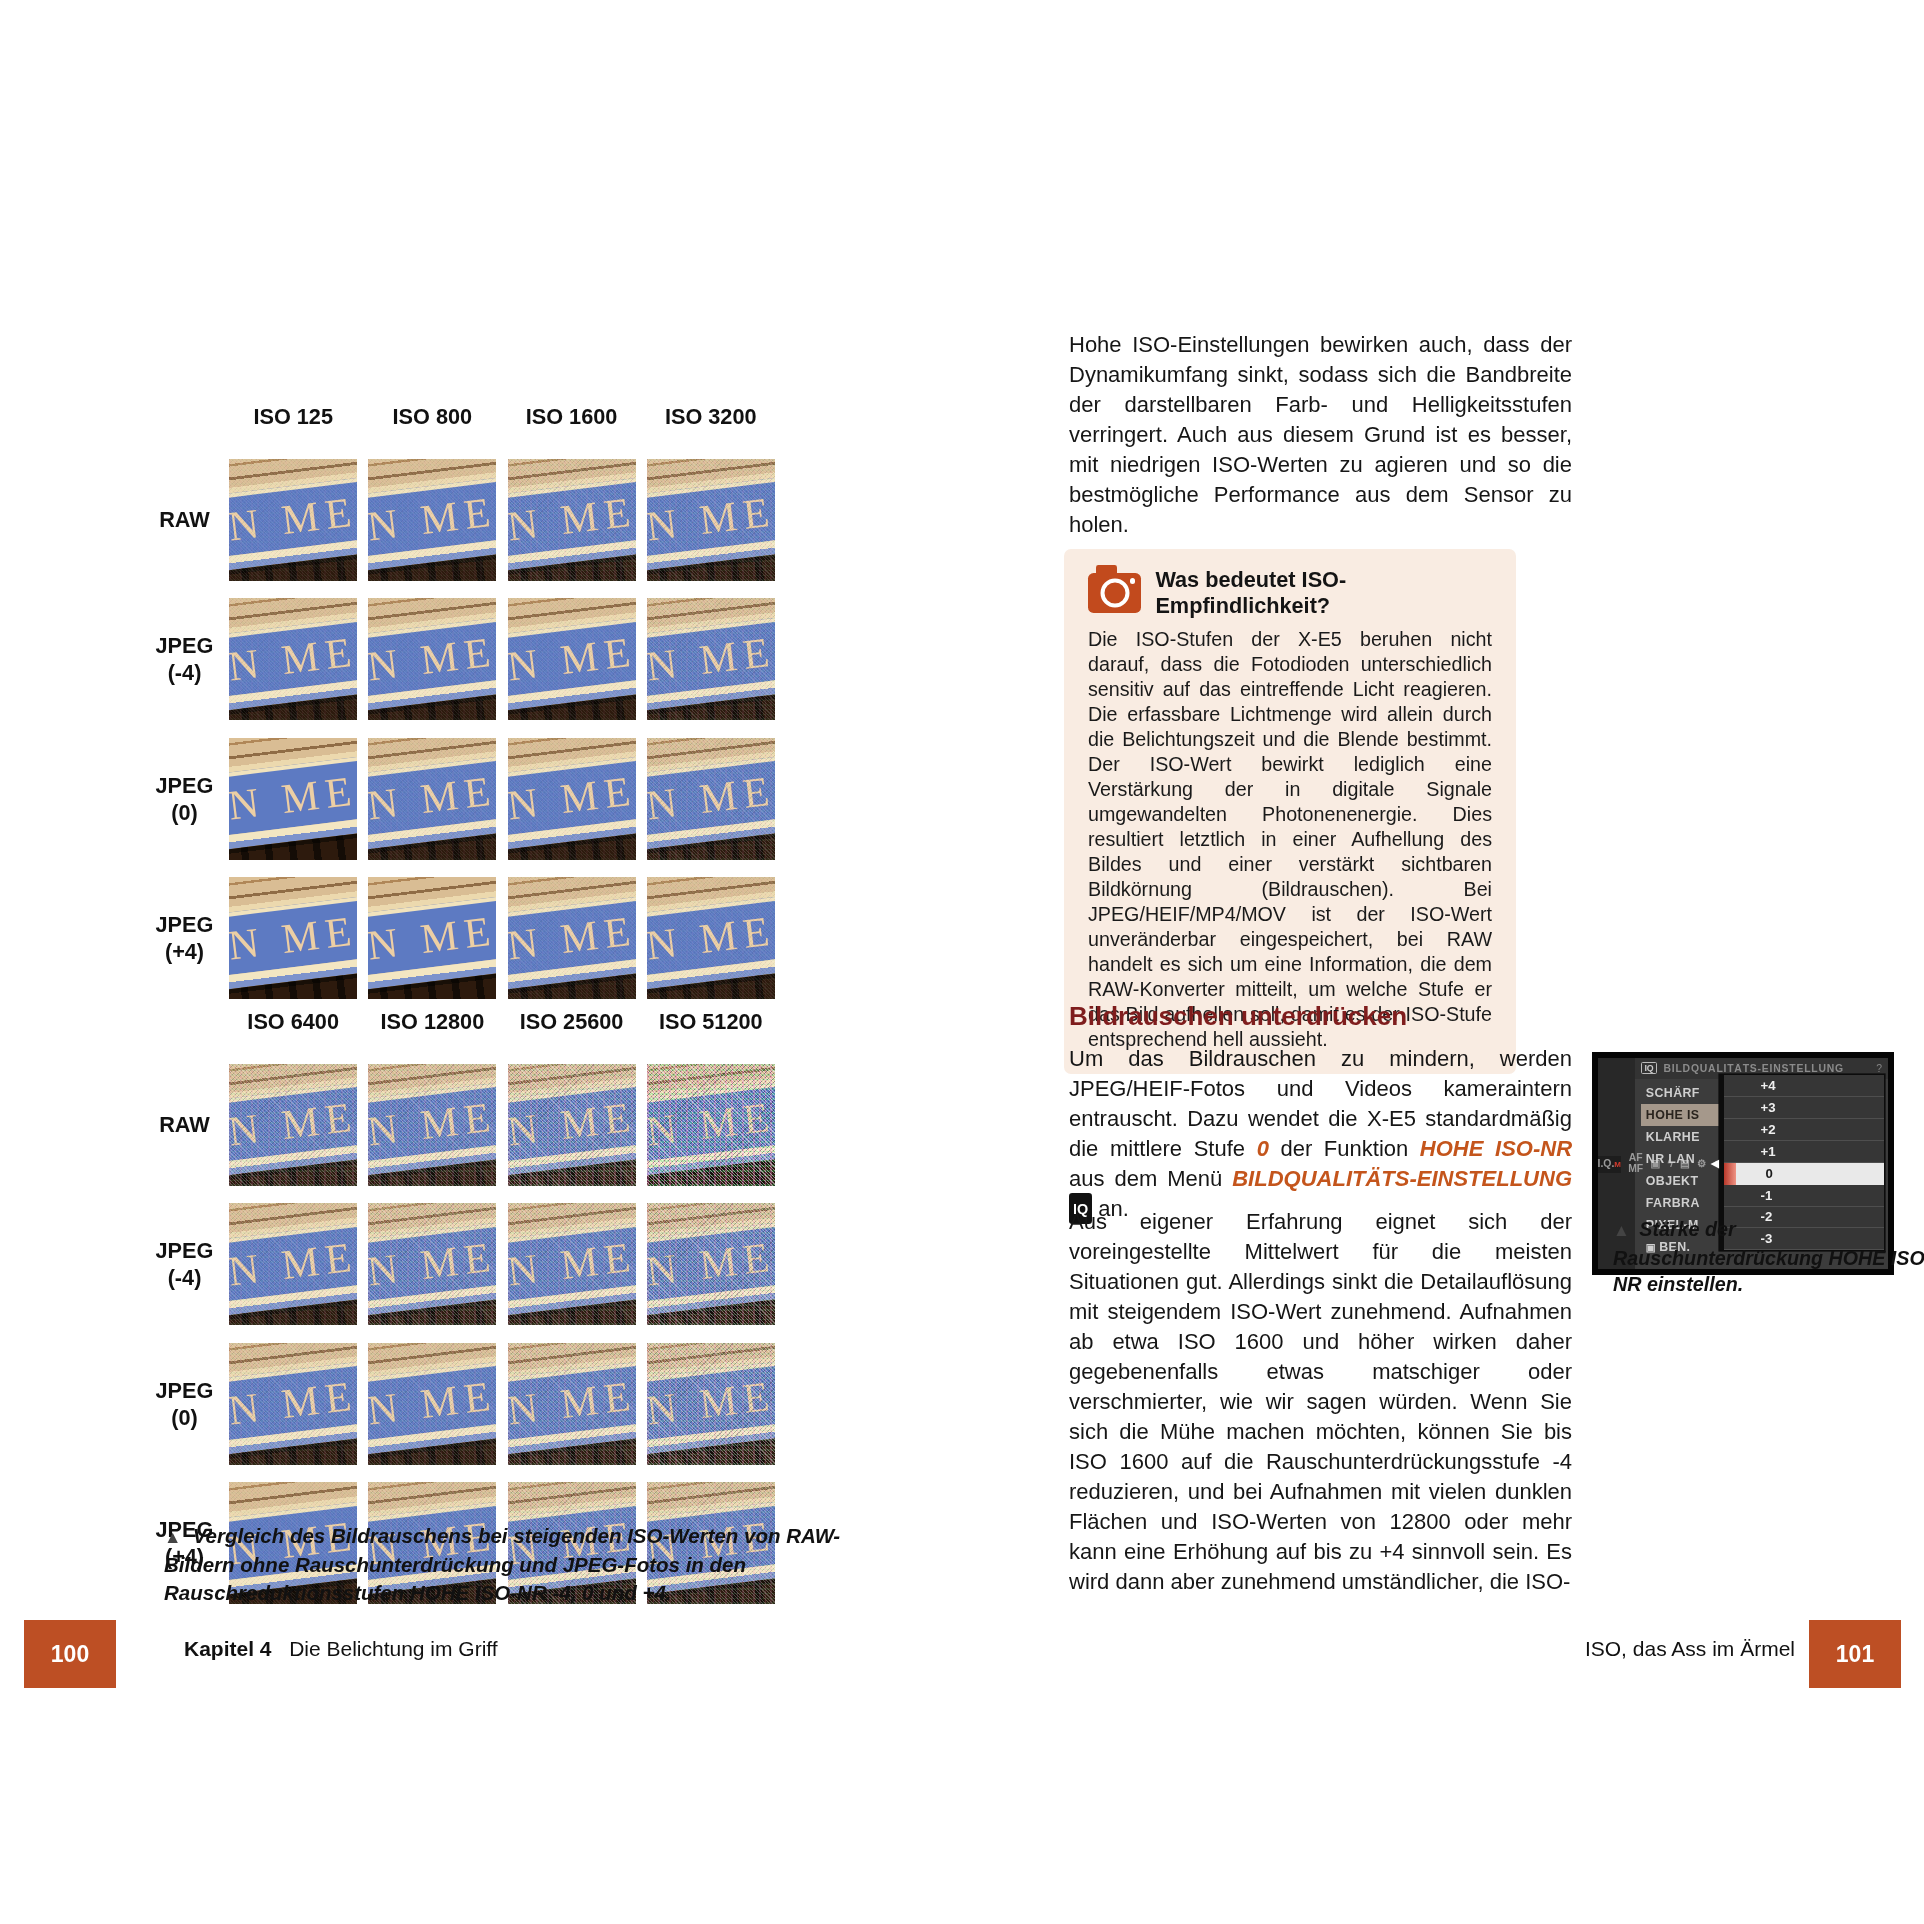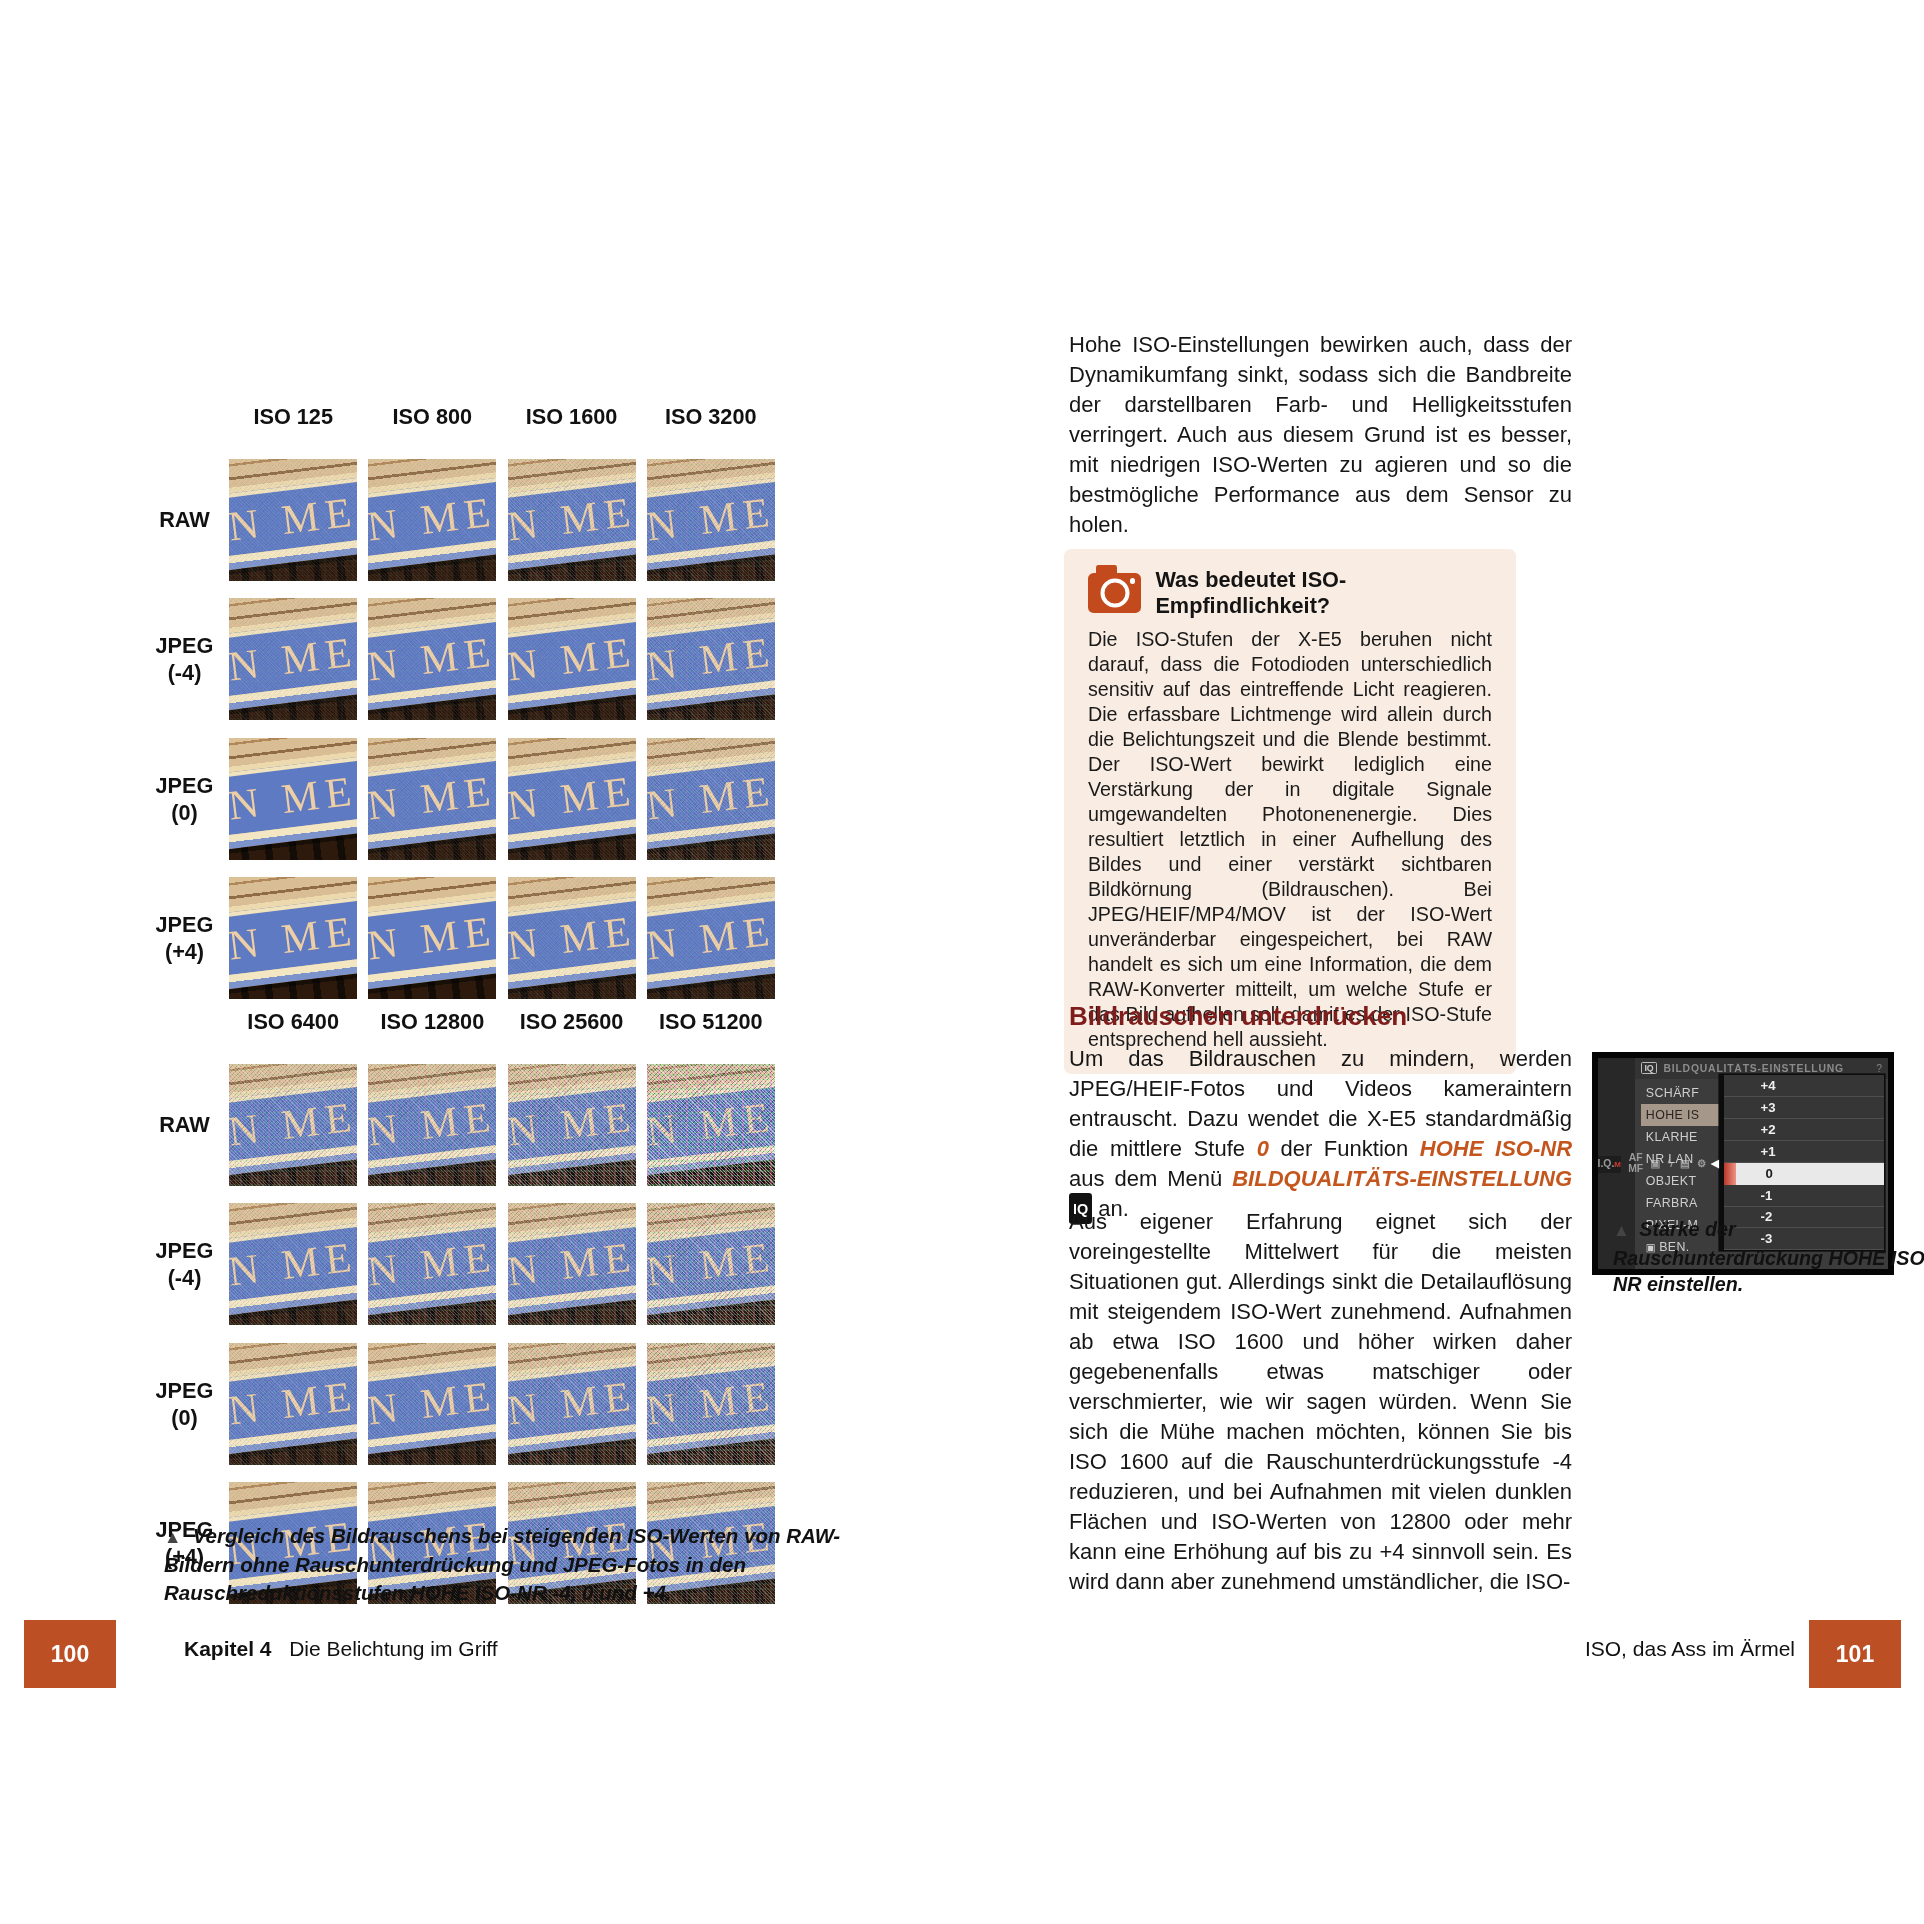--- a/index.html
+++ b/index.html
@@ -66,21 +66,21 @@
   .tab-iq{background:#1d1d1d;color:#fff;width:32px;padding:3.2px 0;font-size:13px;position:relative;}
   .tab-iq .red{color:#d23b2e;font-size:8px;}
   .m-head{position:absolute;left:37px;right:0;top:0;height:21.7px;background:#333;
           display:flex;align-items:center;gap:6.4px;padding:0 6.4px;box-sizing:border-box;}
   .m-head .hb{border:0.8px solid #bbb;color:#ccc;font-size:8.8px;font-weight:bold;padding:0 2.4px;border-radius:1.6px;}
   .m-head .ht{color:#9b9b9b;font-size:10.4px;font-weight:bold;letter-spacing:0.8px;white-space:nowrap;
               overflow:hidden;opacity:.85;}
   .m-head .hq{margin-left:auto;color:#999;font-size:10.4px;opacity:.8;}
   .m-items{position:absolute;left:37px;top:21.7px;bottom:0;width:128px;display:flex;
            flex-direction:column;padding:3.2px 0 0 11.2px;}
-  .m-item{color:#cfcfcf;font-size:12.4px;font-weight:normal;letter-spacing:0.4px;height:22px;
+  .m-item{color:#cfcfcf;font-size:12.4px;font-weight:bold;letter-spacing:0.4px;height:22px;
           line-height:22px;white-space:nowrap;}
   .m-item.sel{background:#a5988b;color:#2a241e;margin-left:-4.8px;padding-left:4.8px;width:87px;}
   .m-item .mini-cam{font-size:10.4px;margin-right:3.2px;}
   .m-pop{position:absolute;left:122px;right:4.8px;top:17.6px;bottom:19px;background:#363636;
          border-left:4.8px solid #0c0c0c;box-shadow:0 0 0 1.6px #0c0c0c;}
   .m-row{position:relative;height:12.5%;display:flex;align-items:center;
          border-bottom:0.8px solid #4e4e4e;box-sizing:border-box;}
   .m-row .v{color:#efefef;font-size:13.2px;font-weight:bold;padding-left:37px;}
   .m-row.sel{background:#e9e9e9;border-bottom:none;}
   .m-row.sel .v{color:#1a1a1a;padding-left:42px;}

